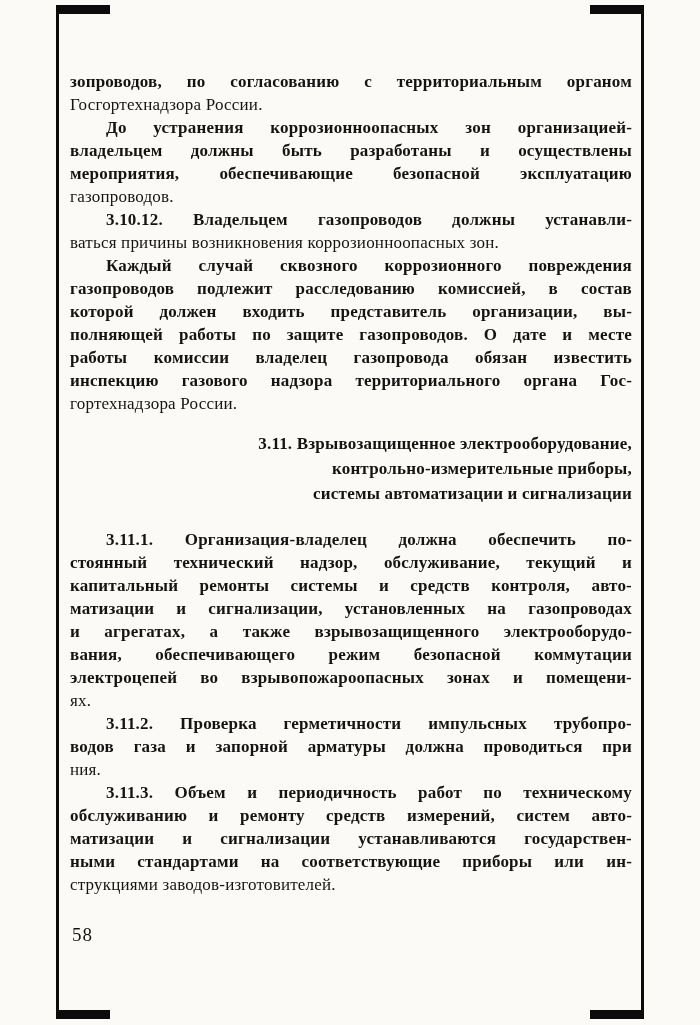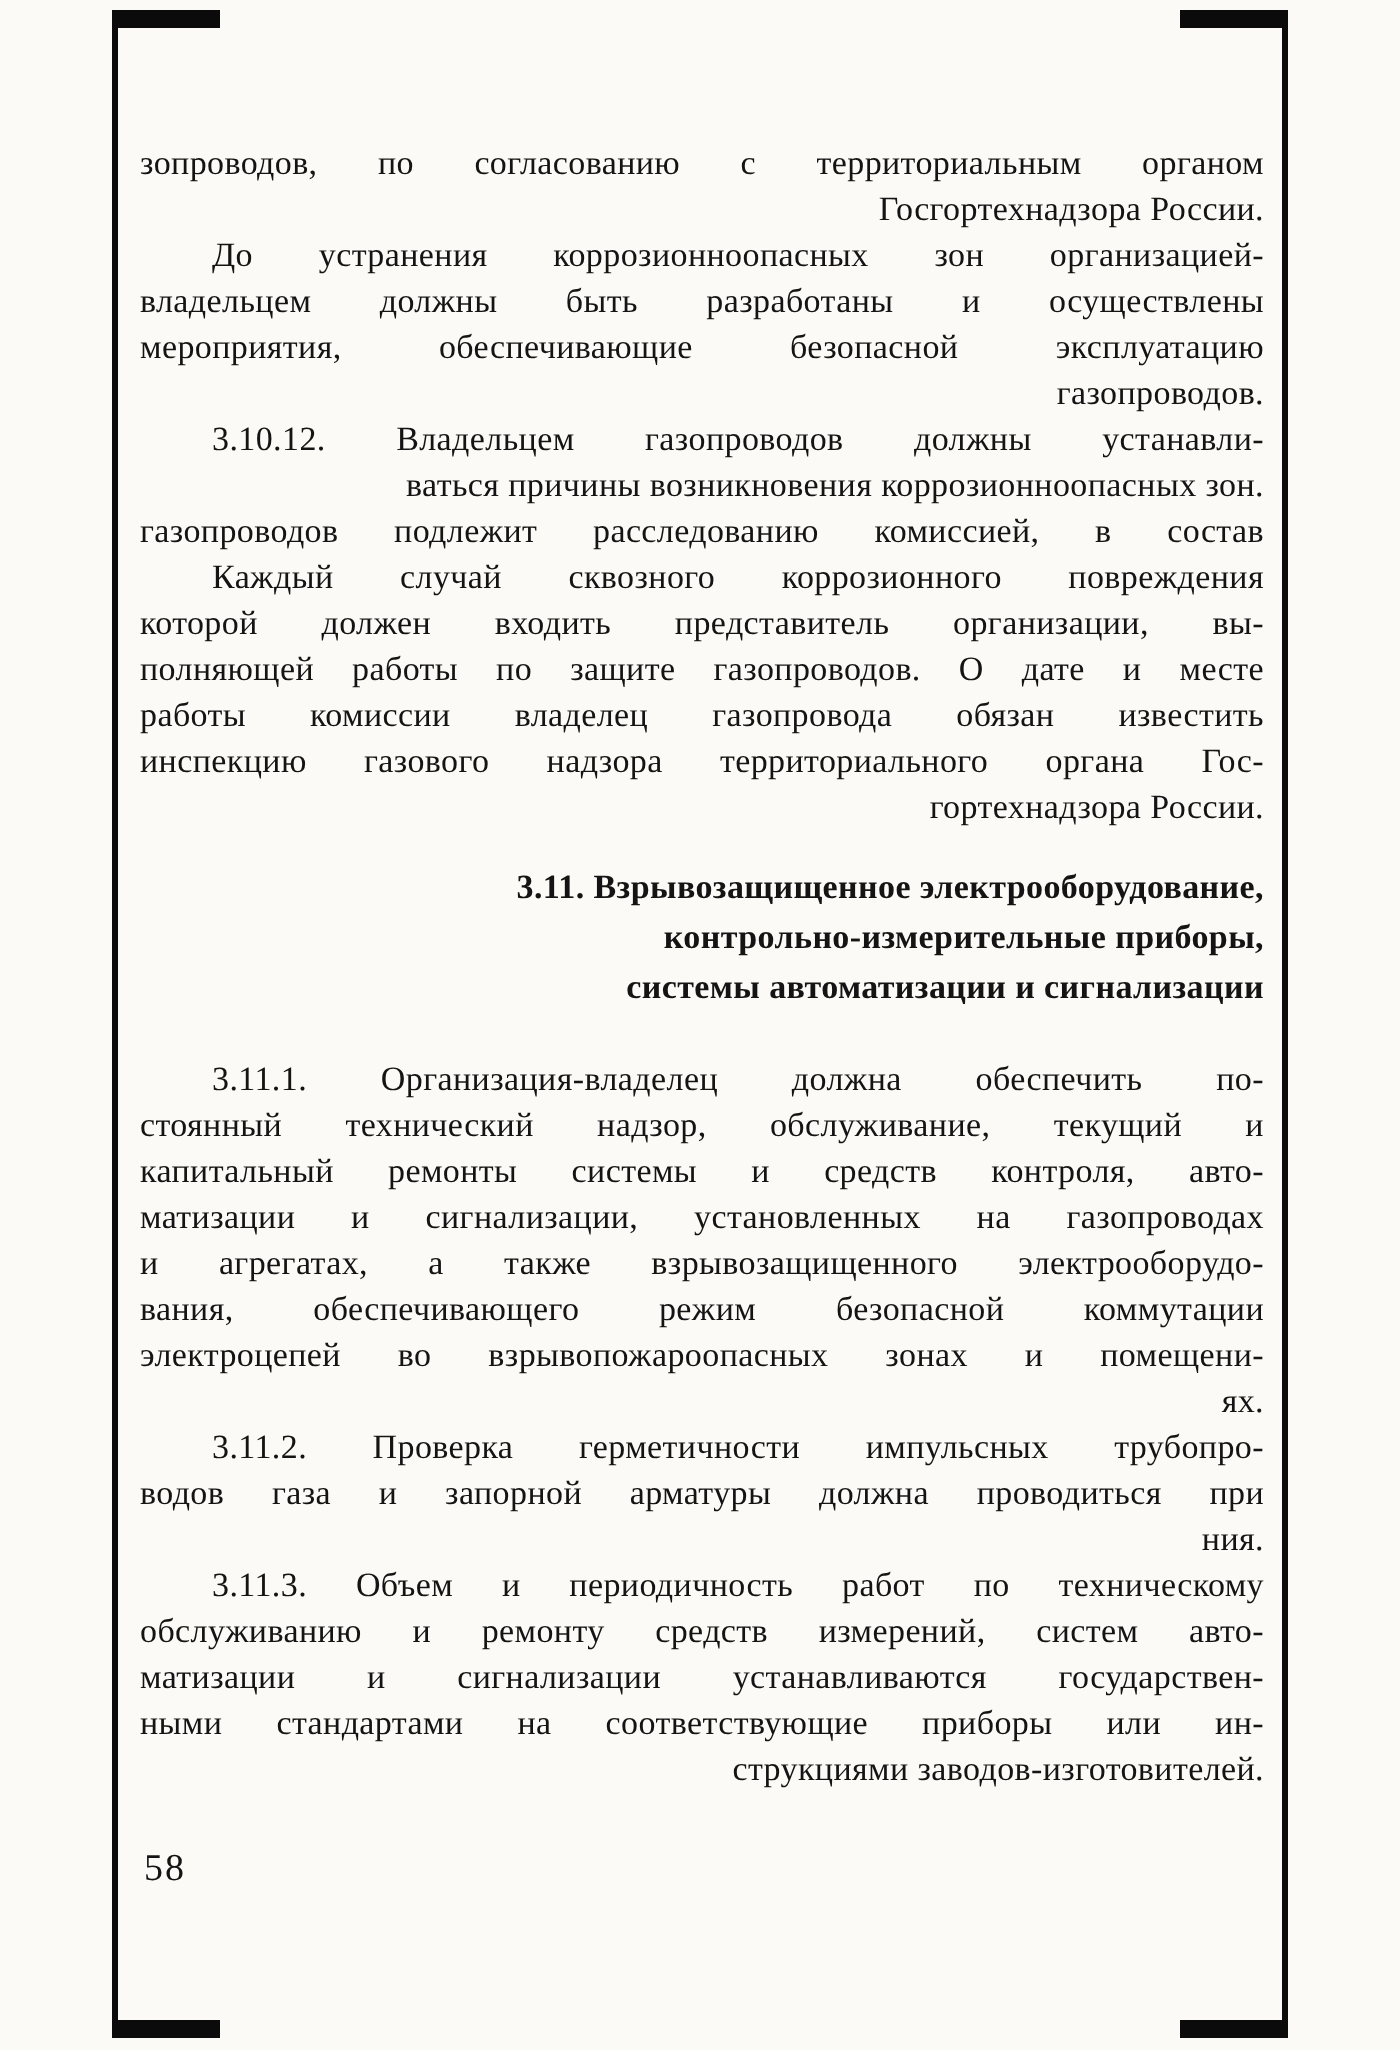--- a/index.html
+++ b/index.html
@@ -33,24 +33,25 @@
   .text-block {
     position: absolute;
     left: 70px;
     top: 70px;
     width: 562px;
     font-size: 17px;
     line-height: 23px;
     letter-spacing: 0.2px;
   }
   .para { margin: 0; }
-  .tline { text-align: right; }
+  .tline { text-align: left; }
   .tline.j {
     text-align: justify;
     text-align-last: justify;
+    font-weight: bold;
   }
   .tline.ind { text-indent: 36px; }
 
   .heading {
     margin: 16px 0 22px 0;
     font-weight: bold;
     text-align: right;
     line-height: 25px;
   }
 
@@ -86,22 +87,22 @@
     <div class="tline j">мероприятия, обеспечивающие безопасной эксплуатацию</div>
     <div class="tline">газопроводов.</div>
   </div>
 
   <div class="para">
     <div class="tline j ind">3.10.12. Владельцем газопроводов должны устанавли-</div>
     <div class="tline">ваться причины возникновения коррозионноопасных зон.</div>
   </div>
 
   <div class="para">
+    <div class="tline j ind">Каждый случай сквозного коррозионного повреждения</div>
     <div class="tline j">газопроводов подлежит расследованию комиссией, в состав</div>
-    <div class="tline j ind">Каждый случай сквозного коррозионного повреждения</div>
     <div class="tline j">которой должен входить представитель организации, вы-</div>
     <div class="tline j">полняющей работы по защите газопроводов. О дате и месте</div>
     <div class="tline j">работы комиссии владелец газопровода обязан известить</div>
     <div class="tline j">инспекцию газового надзора территориального органа Гос-</div>
     <div class="tline">гортехнадзора России.</div>
   </div>
 
   <div class="heading">
     <div class="hline">3.11. Взрывозащищенное электрооборудование,</div>
     <div class="hline">контрольно-измерительные приборы,</div>

